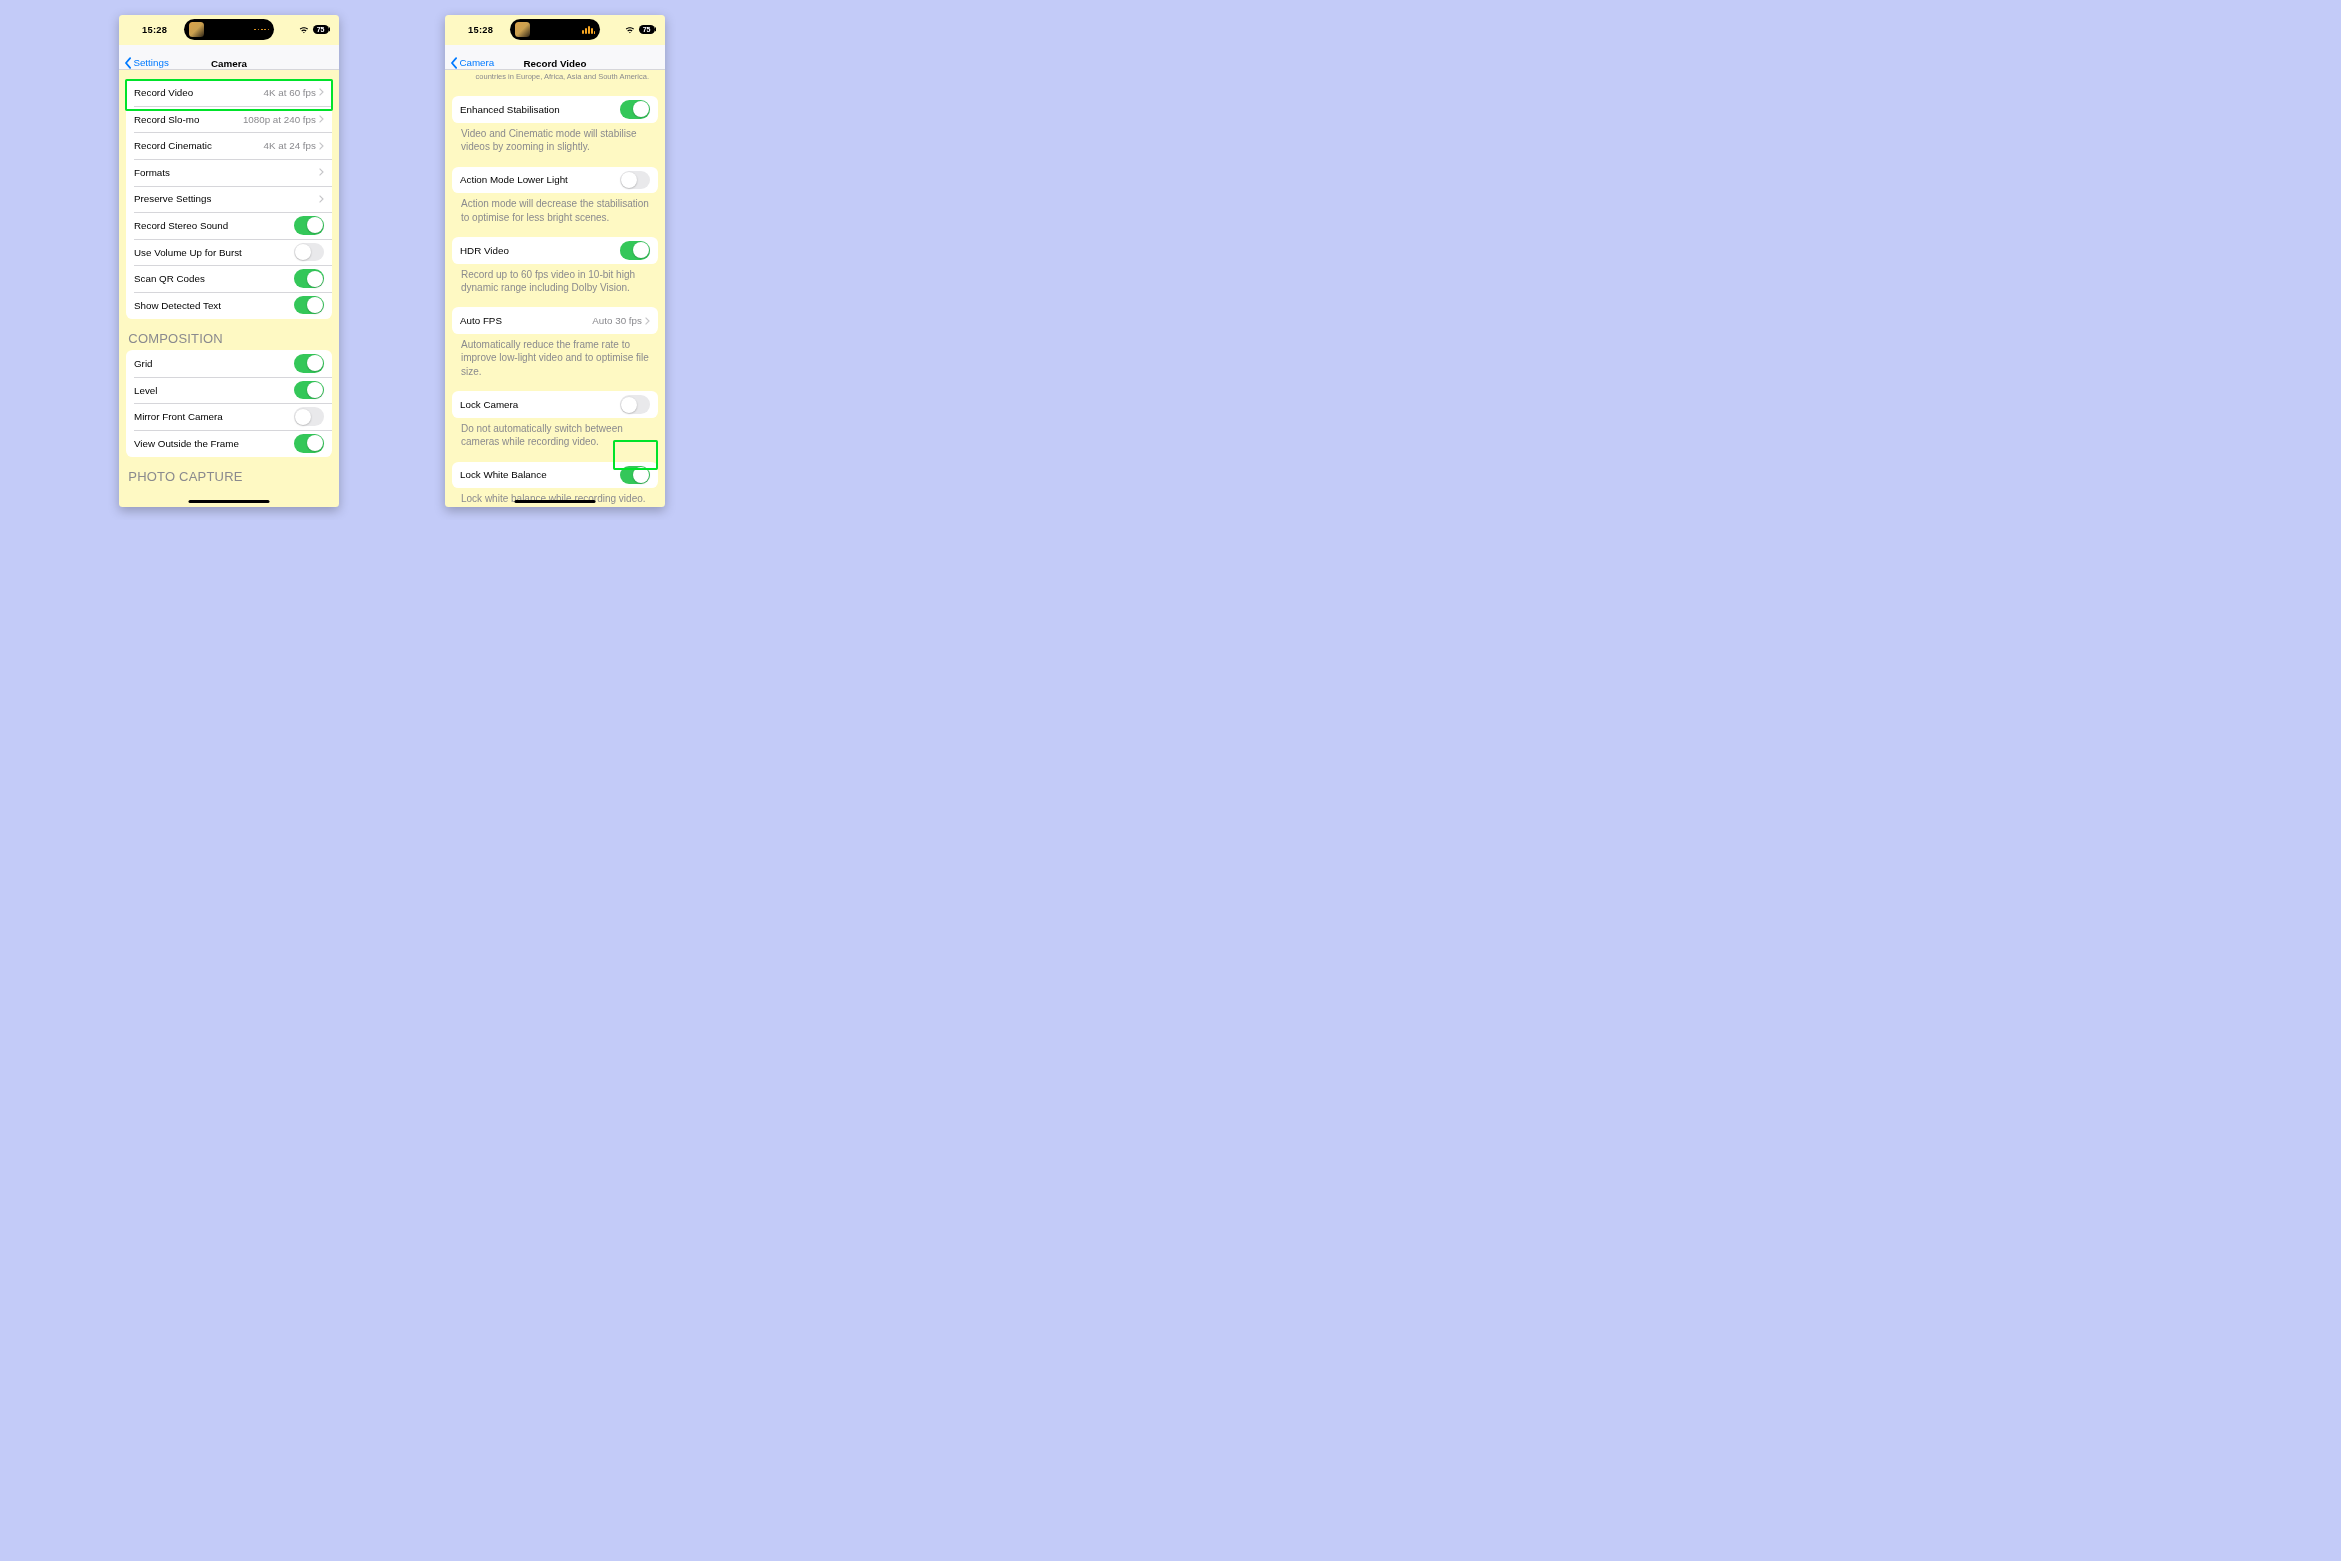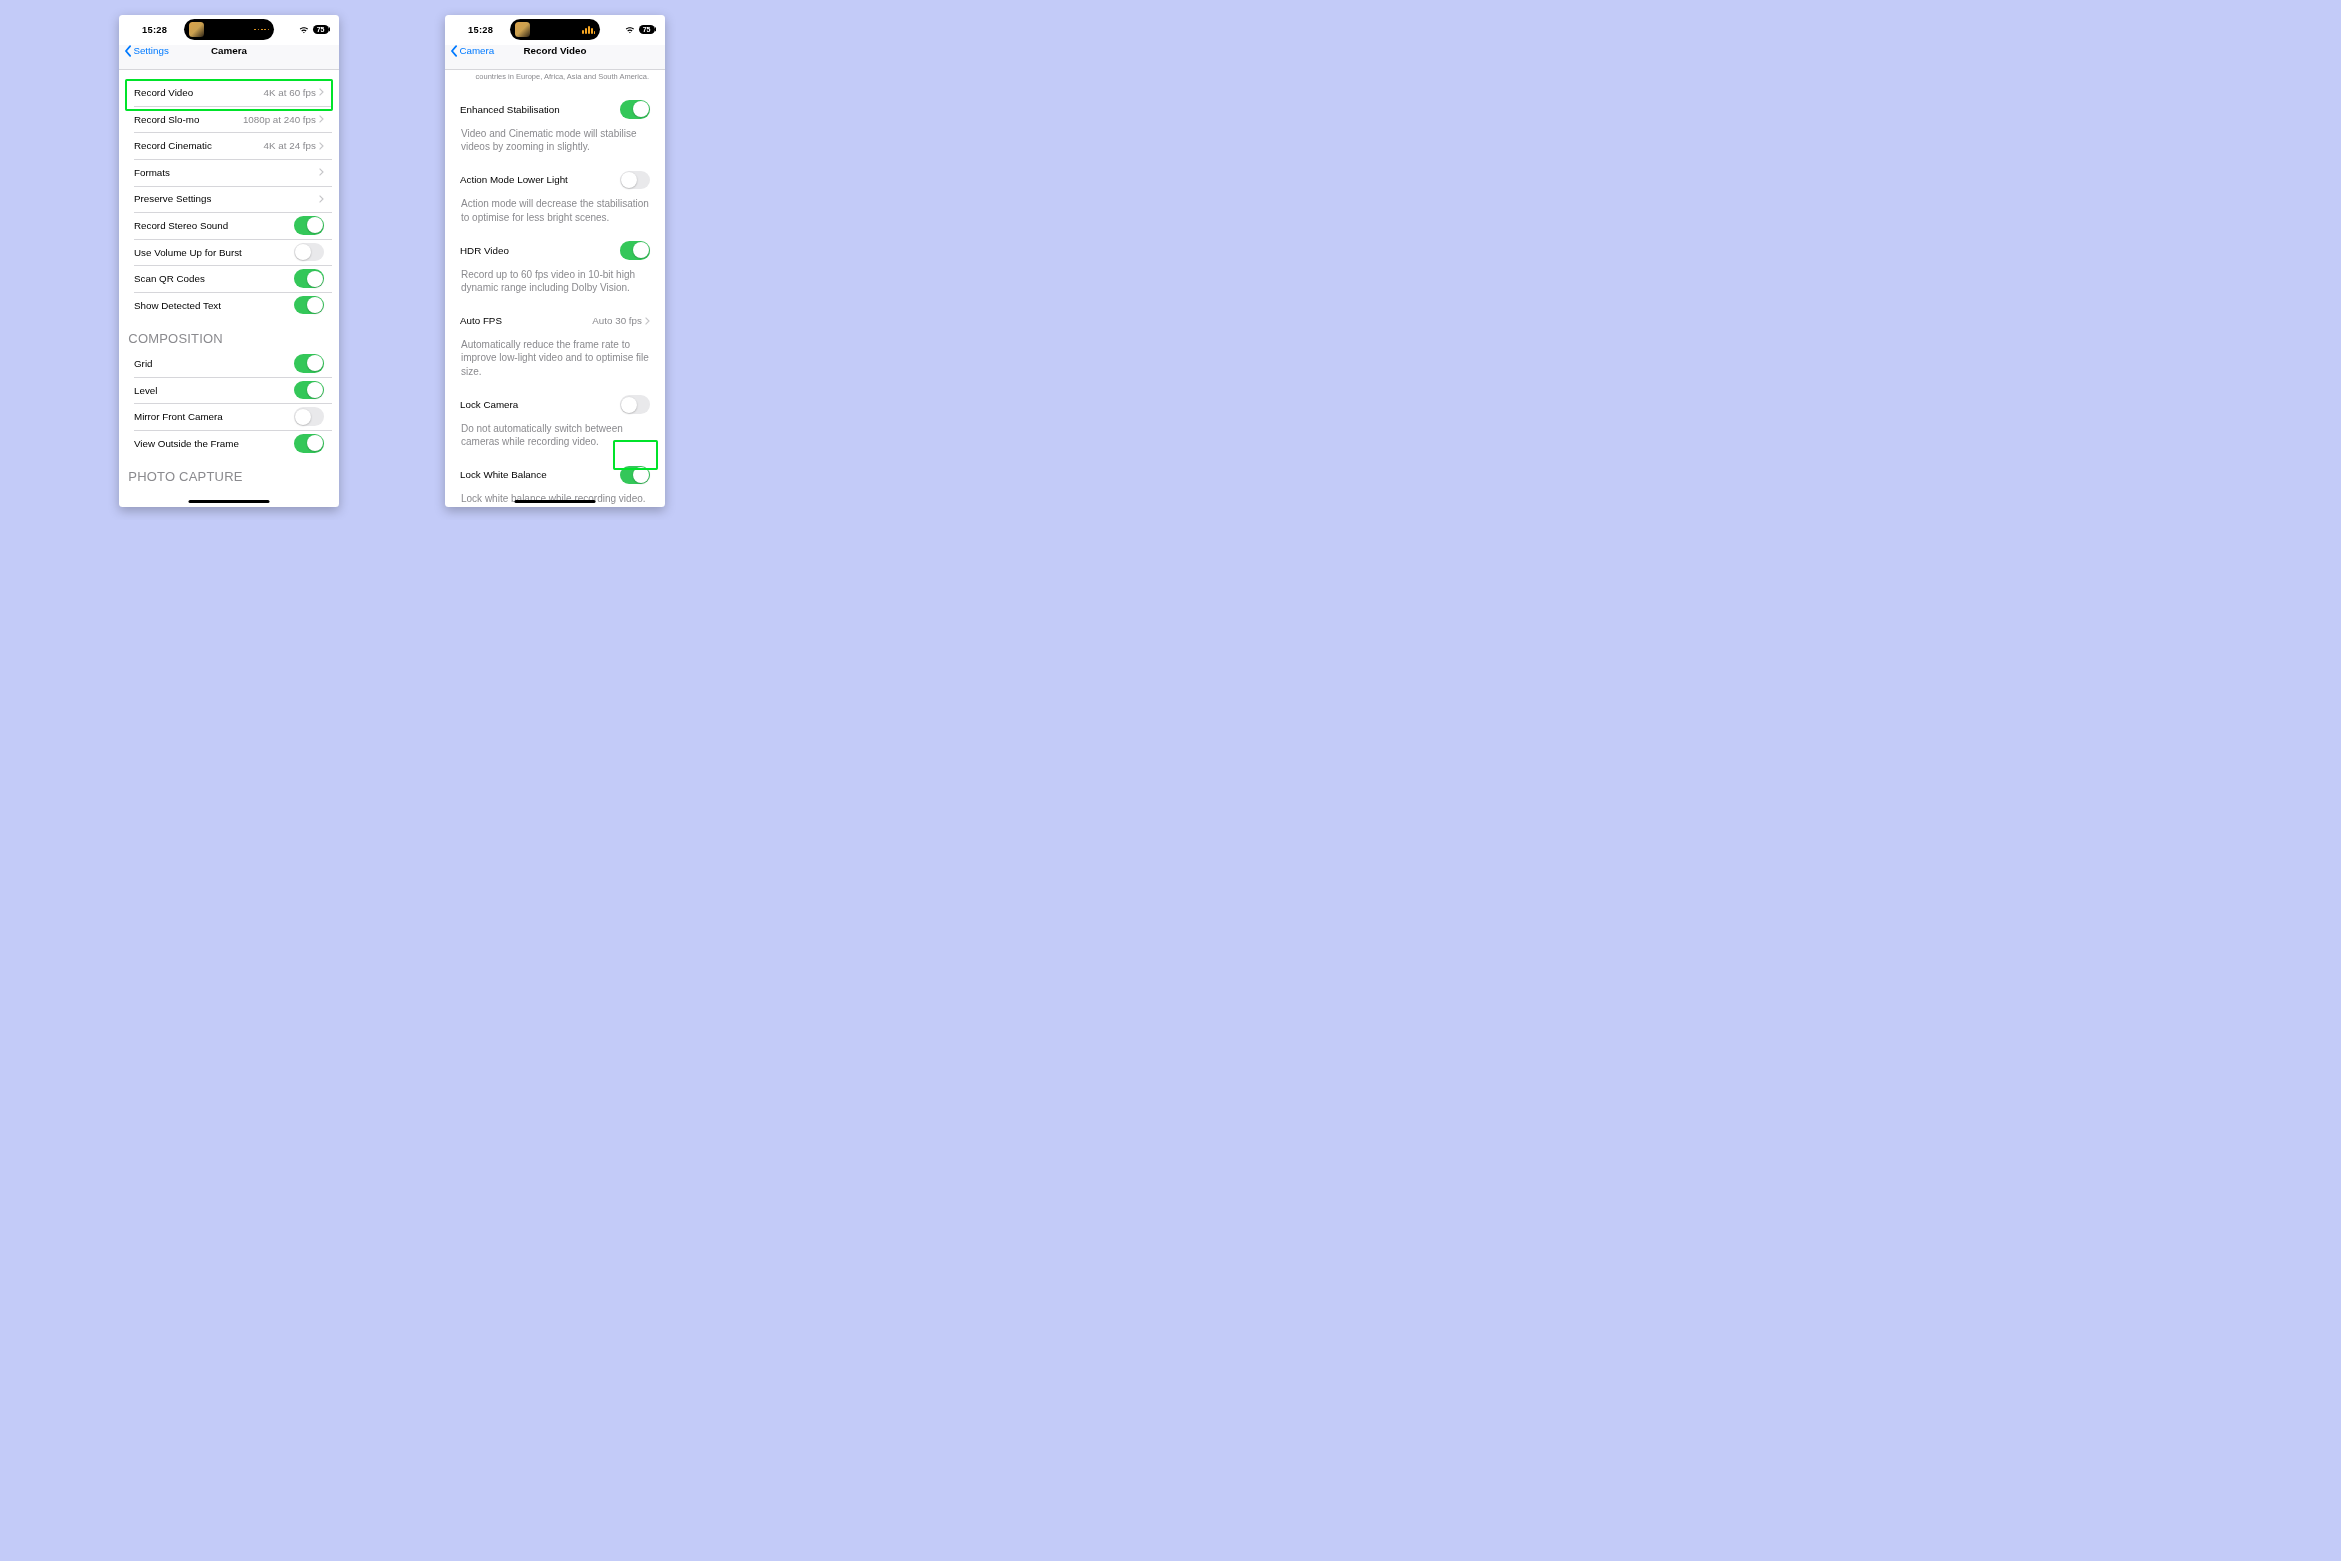--- a/index.html
+++ b/index.html
@@ -6,21 +6,21 @@
   body {
     width: 867px;
     height: 520px;
     background: #c3cbf8;
     font-family: -apple-system, BlinkMacSystemFont, "Helvetica Neue", sans-serif;
     position: relative;
   }
   .phone {
     position: absolute;
     width: 220px;
-    background: #ffffff;
+    background: #fef9c3;
     border-radius: 3.5px;
     box-shadow: 0 3.5px 10.4px rgba(0,0,0,0.25);
     overflow: hidden;
   }
   .phone.left  { left: 119px; top: 14.5px; height: 492px; }
   .phone.right { left: 445px; top: 14.5px; height: 492px; }
 
   
   .statusbar {
     height: 30px;
@@ -82,21 +82,21 @@
   }
   .battery::after{
     content:""; position:absolute; right:-1.7px; top:50%;
     transform:translateY(-50%);
     width:1.2px;height:3.5px;background:#000;border-radius:0.6px;
   }
 
   
   .navhead {
     height: 25.4px;
-    display:flex; align-items:flex-start;
+    display:flex; align-items:flex-end;
     position:relative;
     border-bottom: 0.3px solid #d6d6da;
     background:#f8f8fa;
   }
   .navback {
     display:flex;align-items:center;
     color:#007aff;
     font-size:9.8px;
     padding-left:4.6px;
     cursor:pointer;

